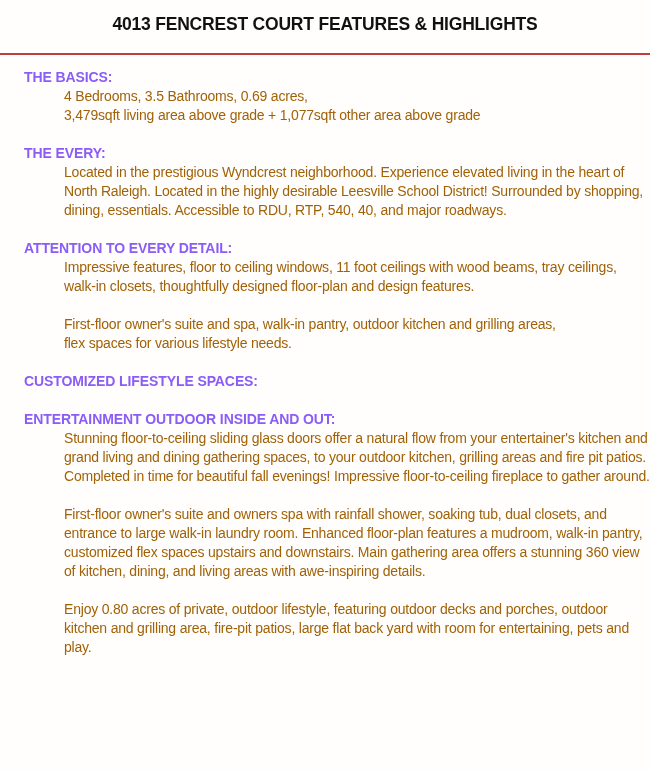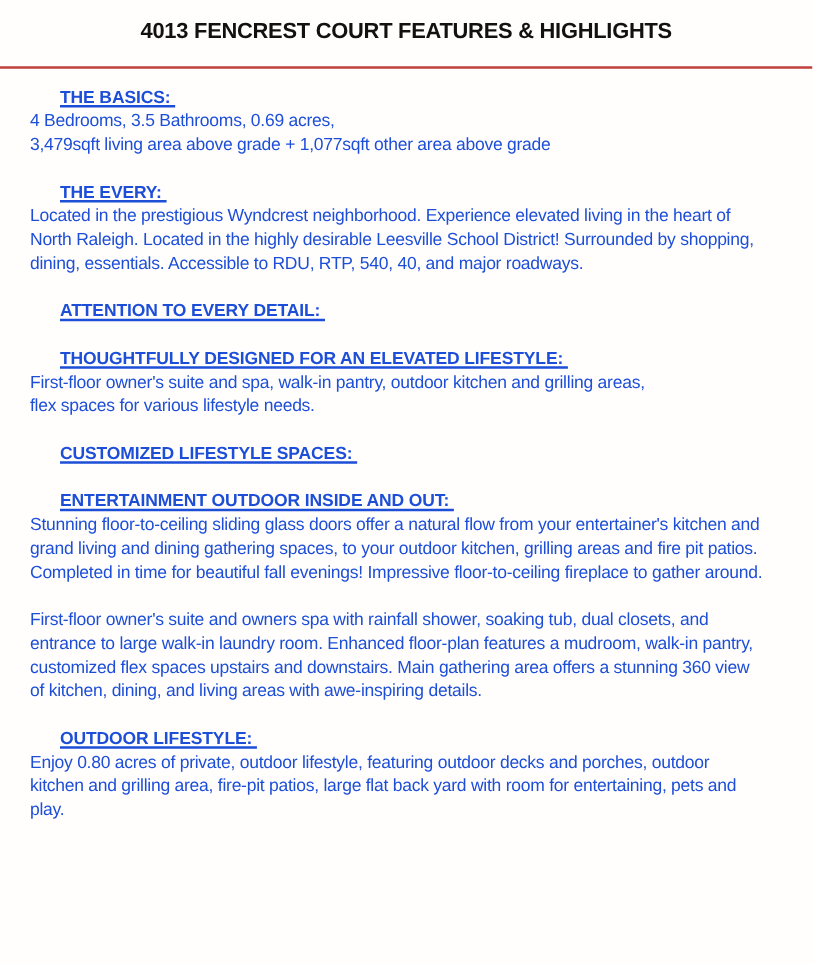--- a/index.html
+++ b/index.html
@@ -29,35 +29,34 @@
     background: #c0403c;
   }
   .content {
     padding: 13px 6px 0 24px;
   }
   .section { margin-bottom: 19px; }
   .section-heading {
     display: inline-block;
     font-size: 14px;
     font-weight: bold;
-    color: #1d4ed8;
+    color: #8b5cf6;
     line-height: 19px;
     letter-spacing: -0.1px;
-    text-decoration: underline;
     text-decoration-thickness: 1.6px;
     text-underline-offset: 2px;
     white-space: pre;
-    margin-left: 24px;
   }
   .section-body {
     font-size: 14px;
     line-height: 19px;
     letter-spacing: -0.2px;
-    color: #1d4ed8;
+    color: #a16207;
     white-space: pre;
+    margin-left: 40px;
   }
 </style>
 </head>
 <body>
 
 <div class="doc">
   <div class="doc-title">4013 FENCREST COURT FEATURES &amp; HIGHLIGHTS</div>
   <div class="divider" style="background: rgb(192, 64, 60);"></div>
 
   <div class="content">
@@ -70,24 +69,25 @@
 
     <div class="section">
       <div class="section-heading">THE EVERY: </div>
       <div class="section-body">Located in the prestigious Wyndcrest neighborhood. Experience elevated living in the heart of
 North Raleigh. Located in the highly desirable Leesville School District! Surrounded by shopping,
 dining, essentials. Accessible to RDU, RTP, 540, 40, and major roadways.</div>
     </div>
 
     <div class="section">
       <div class="section-heading">ATTENTION TO EVERY DETAIL: </div>
+      <div class="section-body">Impressive features, floor to ceiling windows, 11 foot ceilings with wood beams, tray ceilings,
+walk-in closets, thoughtfully designed floor-plan and design features.</div>
     </div>
 
     <div class="section">
-      <div class="section-heading">THOUGHTFULLY DESIGNED FOR AN ELEVATED LIFESTYLE: </div>
       <div class="section-body">First-floor owner's suite and spa, walk-in pantry, outdoor kitchen and grilling areas,
 flex spaces for various lifestyle needs.</div>
     </div>
 
     <div class="section">
       <div class="section-heading">CUSTOMIZED LIFESTYLE SPACES: </div>
     </div>
 
     <div class="section">
       <div class="section-heading">ENTERTAINMENT OUTDOOR INSIDE AND OUT: </div>
@@ -97,20 +97,19 @@
     </div>
 
     <div class="section">
       <div class="section-body">First-floor owner's suite and owners spa with rainfall shower, soaking tub, dual closets, and
 entrance to large walk-in laundry room. Enhanced floor-plan features a mudroom, walk-in pantry,
 customized flex spaces upstairs and downstairs. Main gathering area offers a stunning 360 view
 of kitchen, dining, and living areas with awe-inspiring details.</div>
     </div>
 
     <div class="section">
-      <div class="section-heading">OUTDOOR LIFESTYLE: </div>
       <div class="section-body">Enjoy 0.80 acres of private, outdoor lifestyle, featuring outdoor decks and porches, outdoor
 kitchen and grilling area, fire-pit patios, large flat back yard with room for entertaining, pets and
 play.</div>
     </div>
 
   </div>
 </div>
 
 </body></html>

